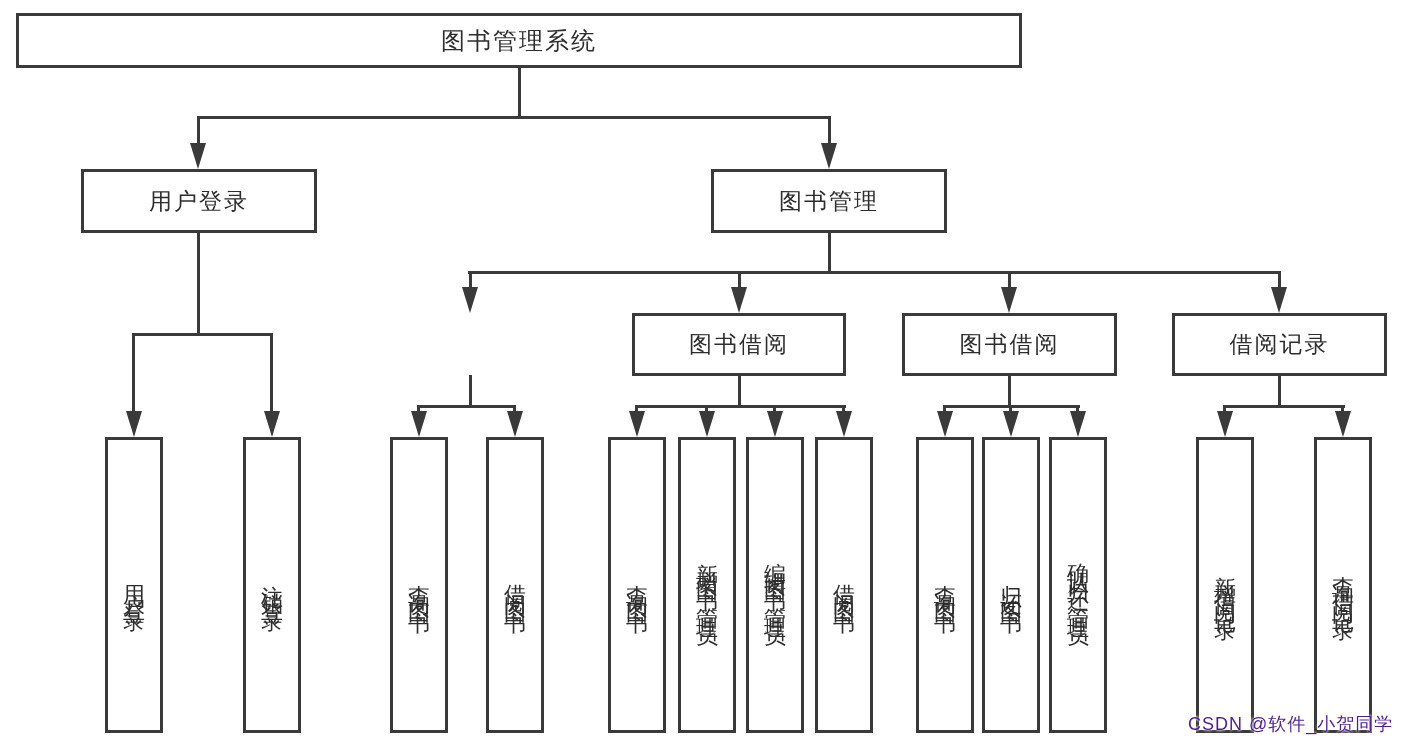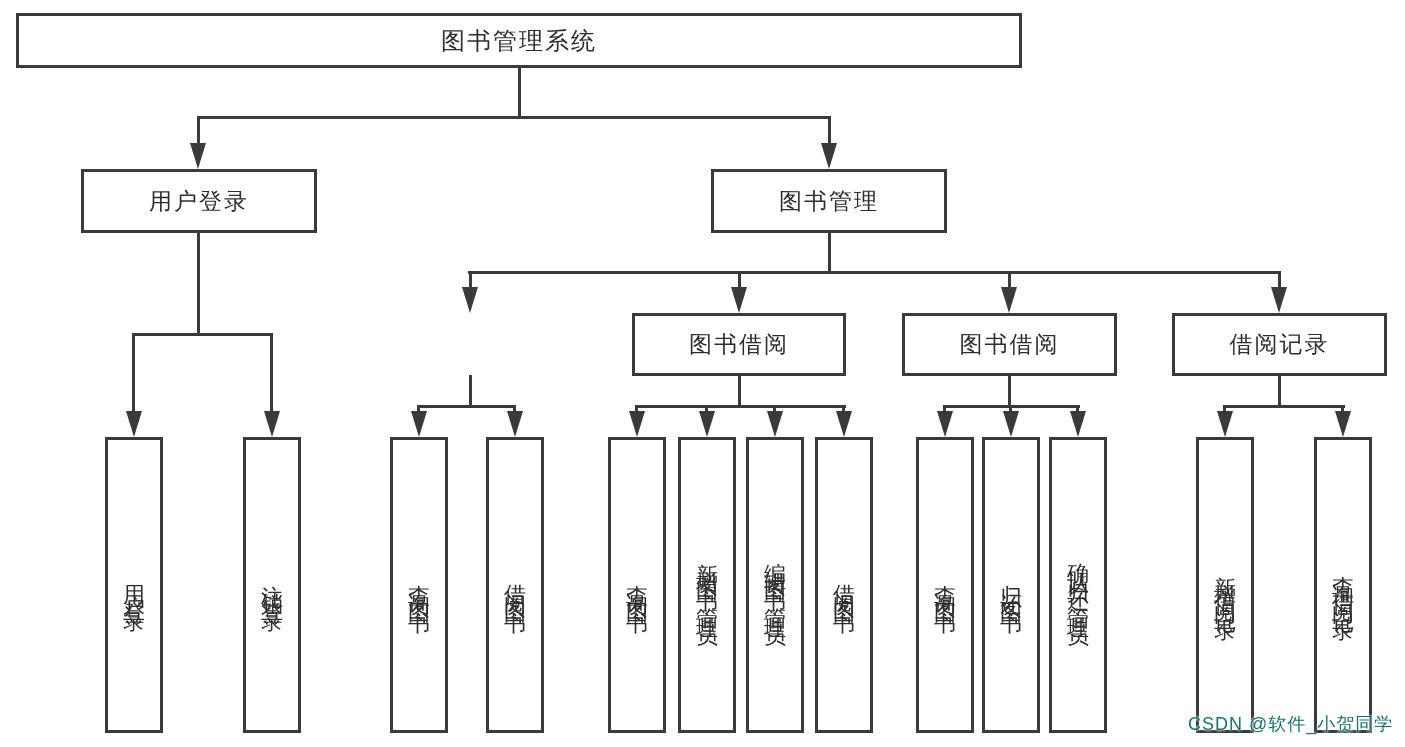--- a/index.html
+++ b/index.html
@@ -22,21 +22,21 @@
   .hline, .vline { position:absolute; background:#3a3a3a; }
   .hline { height:3px; }
   .vline { width:3px; }
   .arrow {
     position:absolute; width:0; height:0;
     border-left:8px solid transparent; border-right:8px solid transparent;
     border-top:26px solid #3a3a3a;
   }
   .watermark {
     position:absolute; left:1188px; top:712px;
-    color:#0f766e; font-size:18px; letter-spacing:1px; white-space:nowrap;
+    color:#4c1d95; font-size:18px; letter-spacing:1px; white-space:nowrap;
     text-shadow:0 0 3px #ffffff, 0 0 3px #ffffff;
   }
 </style>
 </head>
 <body>
 
 <div class="canvas">
 
   <div class="box root-box" style="left:16px; top:13px; width:1006px; height:55px;">
     <span>图书管理系统</span>

